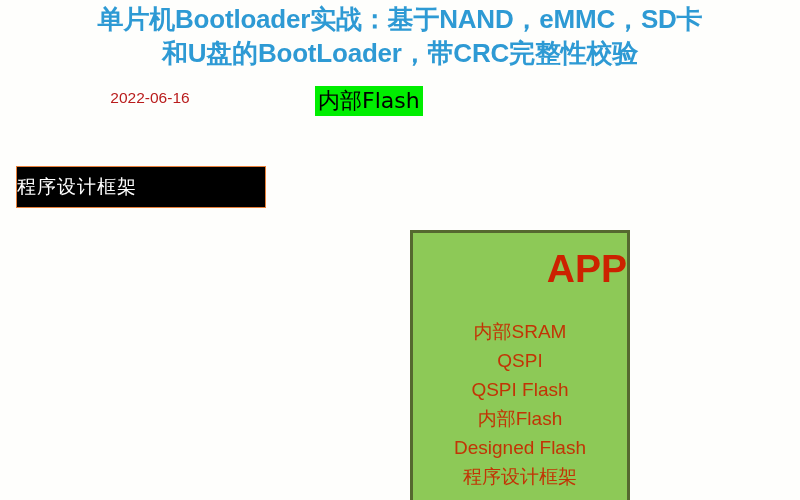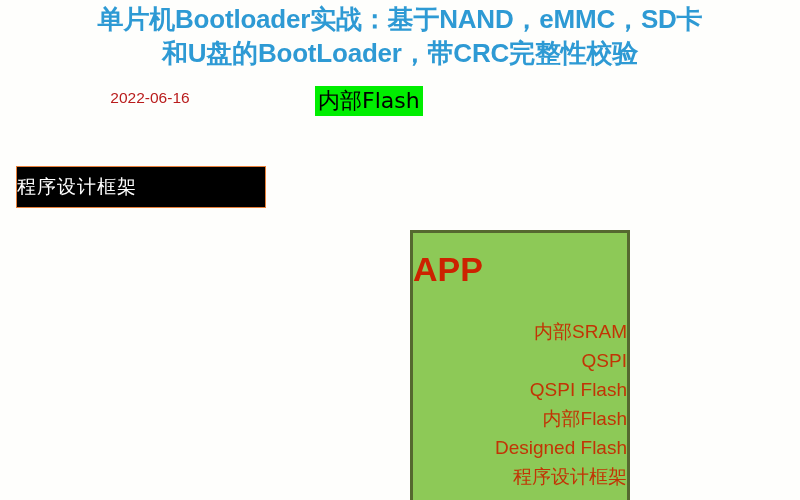--- a/index.html
+++ b/index.html
@@ -93,37 +93,37 @@
     background: #8DC957;
     border: 3px solid #55682F;
     box-sizing: border-box;
     overflow: hidden;
   }
   #app-title {
     position: absolute;
     left: 0;
     top: 16px;
     width: 100%;
-    text-align: left;
+    text-align: right;
     color: #CC2200;
-    font-size: 34px;
+    font-size: 39px;
     font-weight: bold;
     line-height: 40px;
   }
   #app-list {
     position: absolute;
     left: 0;
     top: 84px;
     width: 100%;
     text-align: center;
     color: #C23405;
     font-size: 19px;
     line-height: 29px;
   }
-  #app-list .app-item { display: block; white-space: nowrap; text-align: right; }
+  #app-list .app-item { display: block; white-space: nowrap; }
 </style>
 </head>
 <body>
 
 <div id="slide">
 
   <div id="title-block">
     <span class="tline">单片机Bootloader实战：基于NAND，eMMC，SD卡</span>
     <span class="tline">和U盘的BootLoader，带CRC完整性校验</span>
   </div>

